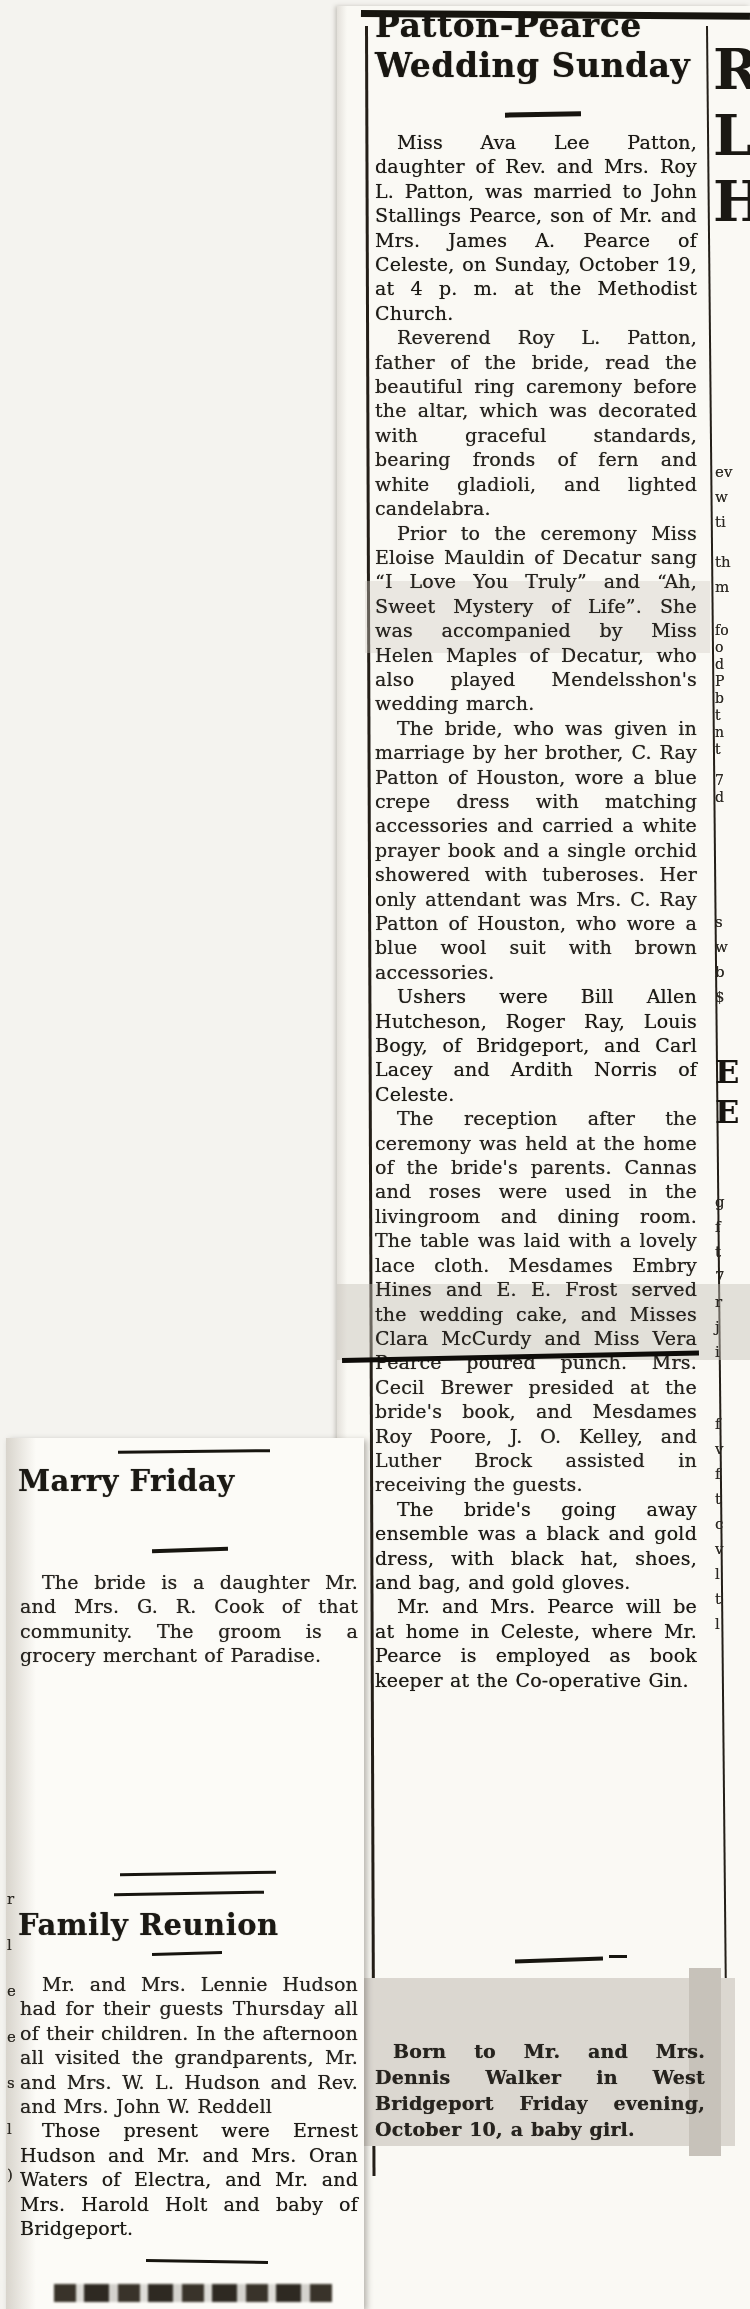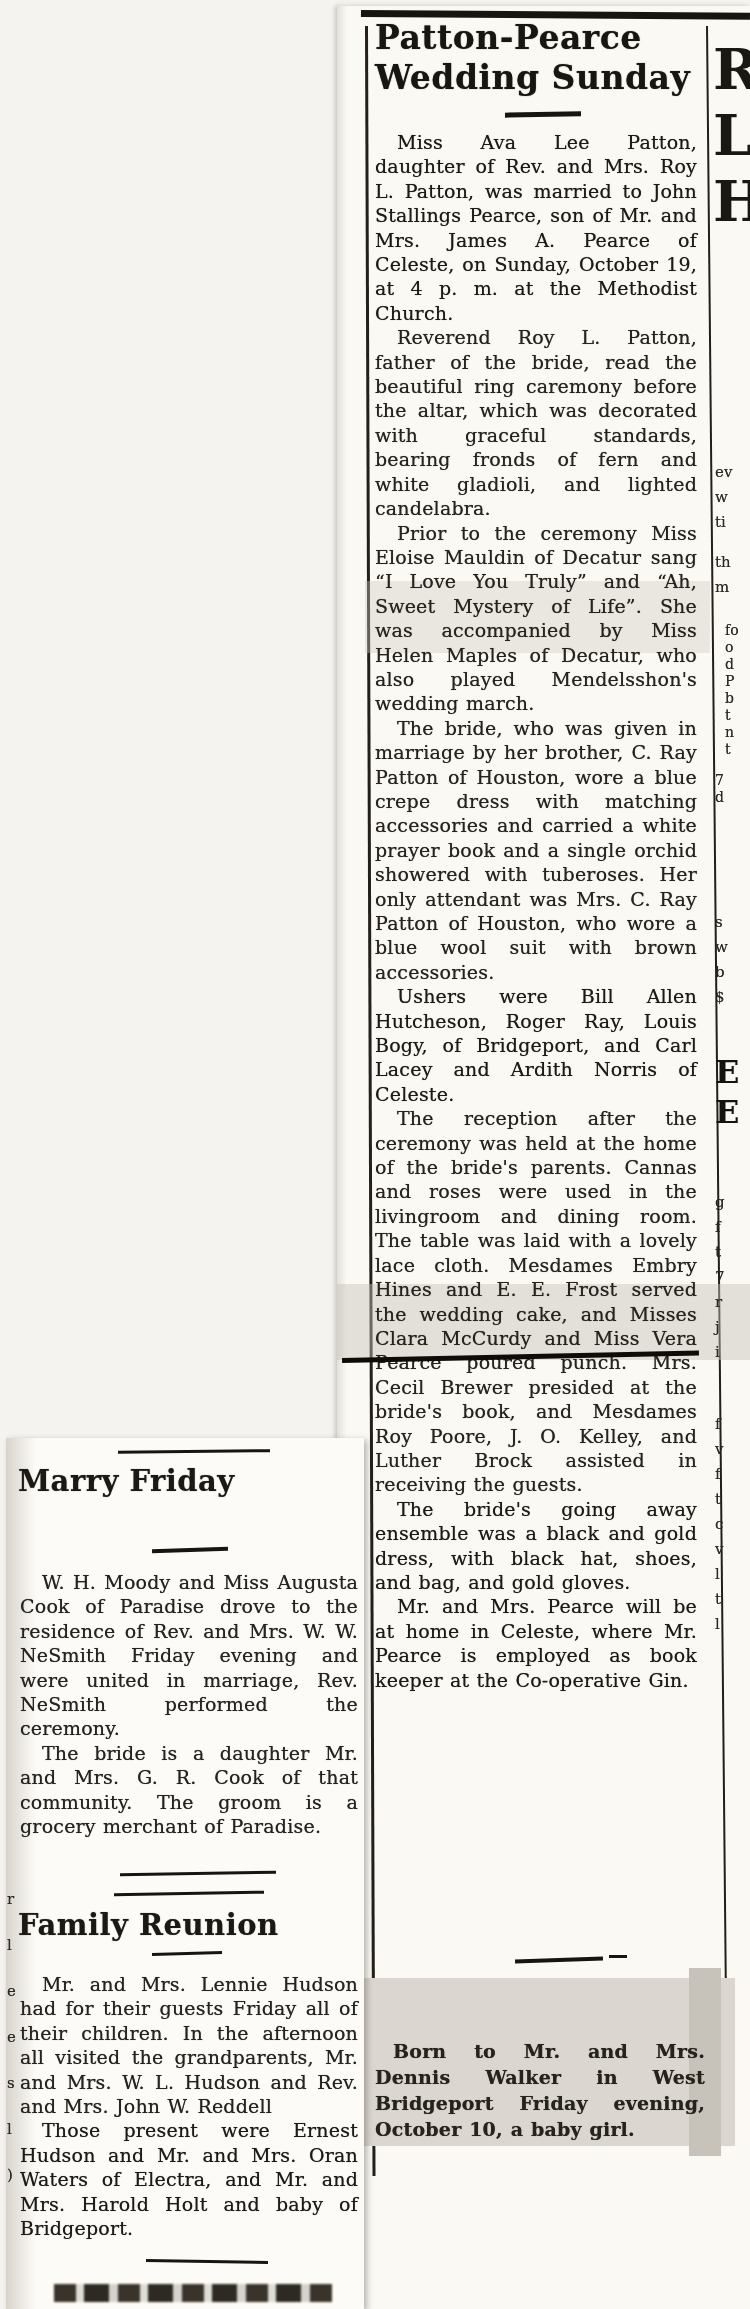--- a/index.html
+++ b/index.html
@@ -40,21 +40,21 @@
   <div id="clip-main" class="clip">
 
     <div class="rule" style="left:24px;top:4px;width:389px;height:7px;transform:rotate(.4deg);transform-origin:left top;"></div>
 
     <div class="rule" style="left:28px;top:20px;width:3px;height:2150px;transform:rotate(-.2deg);transform-origin:top left;background:#241f18;"></div>
     <div class="rule" style="left:369px;top:20px;width:2px;height:2065px;transform:rotate(-.55deg);transform-origin:top left;background:#241f18;"></div>
 
     <div class="shade" style="left:28px;top:575px;width:345px;height:72px;background:rgba(208,203,194,.38);"></div>
     <div class="shade" style="left:0;top:1278px;width:413px;height:76px;background:rgba(198,193,184,.45);"></div>
 
-    <div class="abs headline-lg" style="left:38px;top:12px;width:335px;">
+    <div class="abs headline-lg" style="left:38px;top:0;width:335px;">
       <div>Patton-Pearce</div>
       <div>Wedding Sunday</div>
     </div>
     <div class="rule" style="left:168px;top:106px;width:76px;height:5px;transform:rotate(-1deg);"></div>
 
     <div class="abs body-col" style="left:38px;top:124px;width:322px;">
       <p class="heavy">Miss Ava Lee Patton, daughter of Rev. and Mrs. Roy L. Patton, was married to John Stallings Pearce, son of Mr. and Mrs. James A. Pearce of Celeste, on Sunday, October 19, at 4 p. m. at the Methodist Church.</p>
       <p>Reverend Roy L. Patton, father of the bride, read the beautiful ring caremony before the altar, which was decorated with graceful standards, bearing fronds of fern and white gladioli, and lighted candelabra.</p>
       <p>Prior to the ceremony Miss Eloise Mauldin of Decatur sang “I Love You Truly” and “Ah, Sweet Mystery of Life”. She was accompanied by Miss Helen Maples of Decatur, who also played Mendelsshon's wedding march.</p>
       <p>The bride, who was given in marriage by her brother, C. Ray Patton of Houston, wore a blue crepe dress with matching accessories and carried a white prayer book and a single orchid showered with tuberoses. Her only attendant was Mrs. C. Ray Patton of Houston, who wore a blue wool suit with brown accessories.</p>
@@ -83,21 +83,21 @@
 th
 we
 as
 th
 m</div>
       <div class="abs frag" style="left:2px;top:430px;">ev
 w
 ti</div>
       <div class="abs frag" style="left:2px;top:520px;">th
 m</div>
-      <div class="abs frag tight" style="left:2px;top:592px;padding-left:10px;">fo
+      <div class="abs frag tight" style="left:2px;top:592px;">fo
 o
 d
 P
 b
 t
 n
 t</div>
       <div class="abs frag tight" style="left:2px;top:742px;">7
 d</div>
       <div class="abs frag" style="left:2px;top:880px;">s
@@ -128,32 +128,31 @@
   <div id="clip-left" class="clip">
 
     <div class="rule" style="left:112px;top:12px;width:152px;height:3px;transform:rotate(-.6deg);"></div>
 
     <div class="abs headline-md" style="left:12px;top:26px;width:300px;">
       <div>Marry Friday</div>
     </div>
     <div class="rule" style="left:146px;top:110px;width:76px;height:4px;transform:rotate(-2deg);"></div>
 
     <div class="abs body-col" style="left:14px;top:132px;width:338px;">
-      <p>W. H. Moody and Miss Augusta Cook of Paradise drove to the residence of Rev. and Mrs. W. W. NeSmith Friday evening and were united in marriage, Rev. NeSmith performed the ceremony.</p>
       <p>The bride is a daughter Mr. and Mrs. G. R. Cook of that community. The groom is a grocery merchant of Paradise.</p>
     </div>
 
     <div class="rule" style="left:114px;top:434px;width:156px;height:3px;transform:rotate(-1deg);"></div>
     <div class="rule" style="left:108px;top:454px;width:150px;height:3px;transform:rotate(-1deg);"></div>
 
     <div class="abs headline-md" style="left:12px;top:470px;width:300px;">Family Reunion</div>
     <div class="rule" style="left:146px;top:514px;width:70px;height:3px;transform:rotate(-1.5deg);"></div>
 
     <div class="abs body-col" style="left:14px;top:534px;width:338px;">
-      <p>Mr. and Mrs. Lennie Hudson had for their guests Friday all of their children. In the afternoon all visited the grandparents, Mr. and Mrs. W. L. Hudson and Rev. and Mrs. John W. Reddell</p>
+      <p>Mr. and Mrs. Lennie Hudson had for their guests Thursday all of their children. In the afternoon all visited the grandparents, Mr. and Mrs. W. L. Hudson and Rev. and Mrs. John W. Reddell</p>
       <p class="heavy">Those present were Ernest Hudson and Mr. and Mrs. Oran Waters of Electra, and Mr. and Mrs. Harold Holt and baby of Bridgeport.</p>
     </div>
 
     <div class="rule" style="left:140px;top:822px;width:122px;height:3px;transform:rotate(1deg);"></div>
     <div class="smudge" style="left:48px;top:846px;width:278px;"></div>
 
     <div class="abs frag wide" style="left:1px;top:438px;">r
 l
 e
 e

